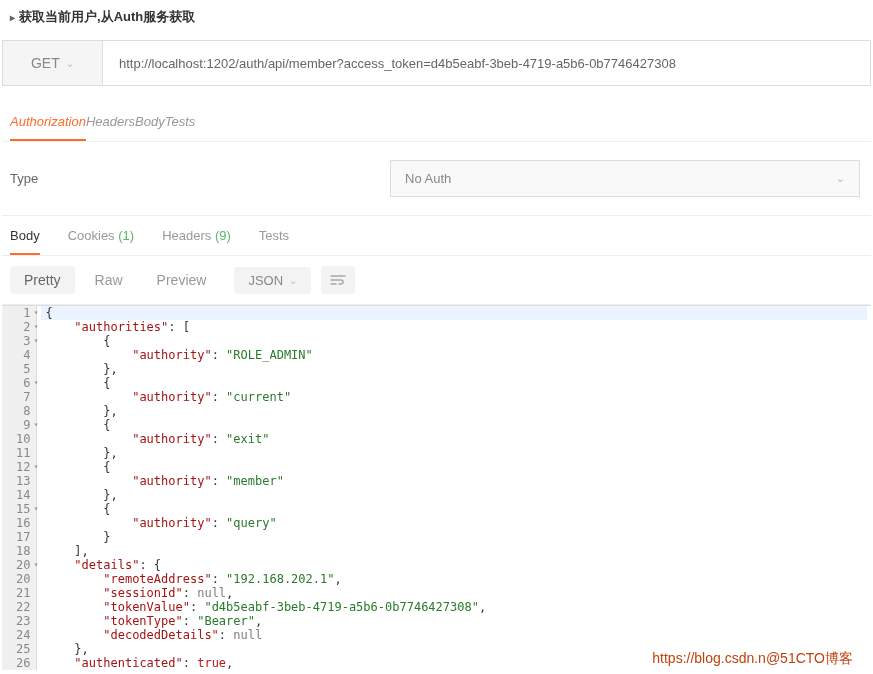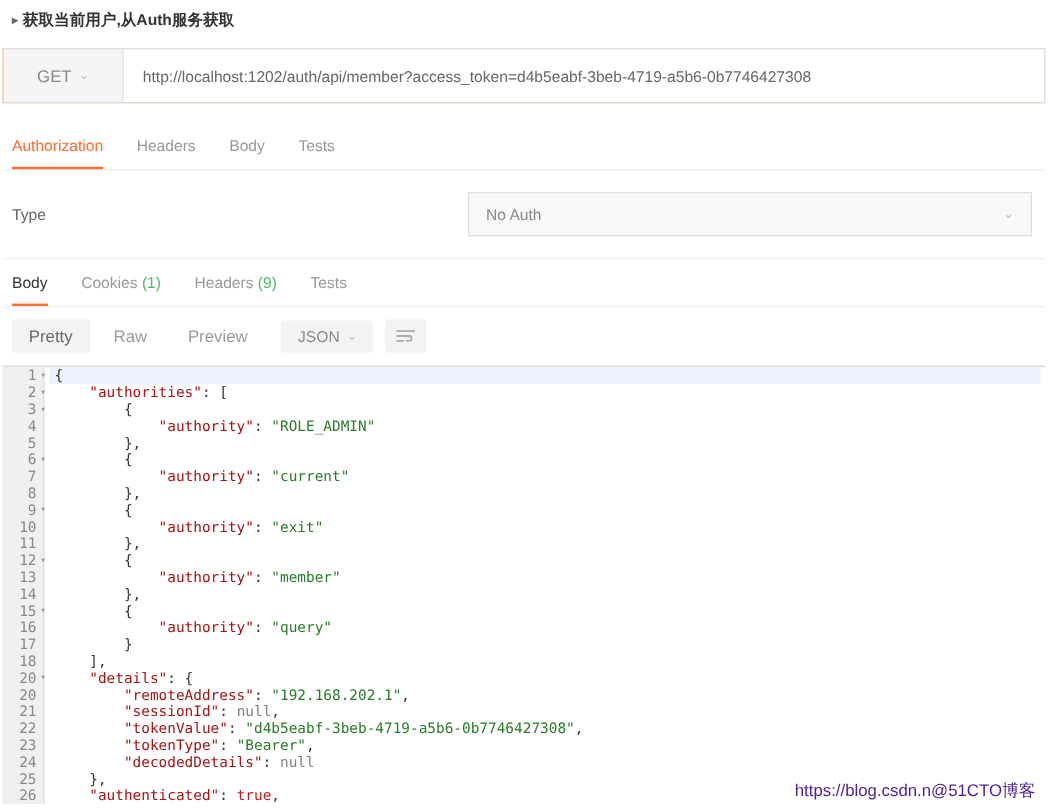--- a/index.html
+++ b/index.html
@@ -1,23 +1,23 @@
 <!DOCTYPE html>
 <html><head>
 <meta charset="utf-8">
 <style>
 * { margin: 0; padding: 0; box-sizing: border-box; }
 body { font-family: -apple-system, BlinkMacSystemFont, "Segoe UI", Arial, sans-serif; font-size: 13px; color: #555; background: #fff; width: 873px; }
 .title-bar { padding: 8px 10px; color: #333; font-size: 13px; font-weight: bold; display: flex; align-items: center; }
 .title-bar .tri { margin-right: 4px; color: #666; font-size: 10px; }
-.req-row { display: flex; align-items: stretch; border: 1px solid #ddd; margin: 6px 2px 0 2px; background: #fdba74; }
+.req-row { display: flex; align-items: stretch; border: 1px solid #ddd; margin: 6px 2px 0 2px; background: #14b8a6; }
 .method-box { width: 100px; border-right: 1px solid #ddd; display: flex; align-items: center; justify-content: center; gap: 6px; padding: 14px 0; background: #f5f5f5; color: #888; font-size: 14px; cursor: pointer; }
 .method-box .chev { font-size: 10px; color: #bbb; }
 .url-box { flex: 1; padding: 14px 16px; color: #666; font-size: 13px; background: #fff; border: none; outline: none; font-family: inherit; }
-.tabs { display: flex; gap: 28px; padding: 14px 8px 0 8px; border-bottom: 1px solid #eee; margin: 14px 2px 0 2px; }
+.tabs { display: flex; padding: 14px 8px 0 8px; border-bottom: 1px solid #eee; margin: 14px 2px 0 2px; font-style: italic; }
 .tab { padding-bottom: 10px; color: #999; cursor: pointer; font-size: 13px; }
 .tab.active { color: #ff6b2b; border-bottom: 2px solid #ff6b2b; }
 .auth-row { display: flex; align-items: center; padding: 18px 8px; border-bottom: 1px solid #eee; margin: 0 2px; }
 .auth-label { width: 160px; color: #666; }
 .auth-select { flex: 1; max-width: 470px; margin-left: 220px; border: 1px solid #ddd; background: #f9f9f9; padding: 10px 14px; color: #888; display: flex; justify-content: space-between; align-items: center; cursor: pointer; }
 .auth-select .chev { color: #bbb; font-size: 11px; }
 .tabs2 { display: flex; gap: 28px; padding: 12px 8px 0 8px; border-bottom: 1px solid #eee; margin: 0 2px; }
 .tab2 { padding-bottom: 10px; color: #999; cursor: pointer; font-size: 13px; }
 .tab2.active { color: #333; border-bottom: 2px solid #ff6b2b; }
 .count { color: #53b96a; }
@@ -32,21 +32,21 @@
 .gutter .ln { padding: 0 6px 0 14px; height: 14px; position: relative; }
 .gutter .fold::after { content: "▾"; position: absolute; right: -2px; font-size: 8px; color: #999; }
 .code { flex: 1; padding: 0 4px; white-space: pre; }
 .code .row { height: 14px; padding-left: 4px; }
 .code .row.hl { background: #eaf3ff; }
 .k { color: #a31515; }
 .s { color: #2a7a2a; }
 .n { color: #808080; }
 .b { color: #b91c1c; }
 .p { color: #333; }
-.watermark { position: fixed; right: 10px; bottom: 6px; color: #4c1d95; font-size: 14px; pointer-events: none; }
+.watermark { position: fixed; right: 20px; bottom: 6px; color: #c2410c; font-size: 14px; pointer-events: none; }
 </style>
 </head>
 <body>
 
 <div class="title-bar">
   <span class="tri">▸</span>
   <span>获取当前用户,从Auth服务获取</span>
 </div>
 
 <div class="req-row">

